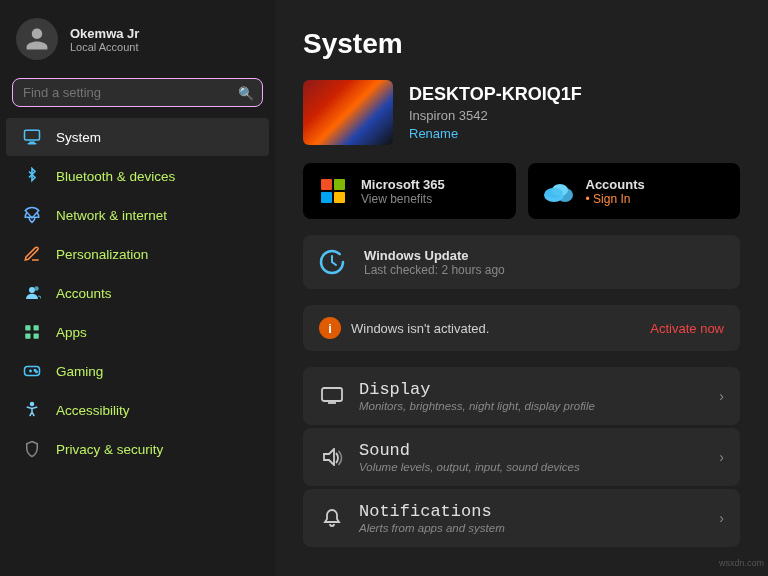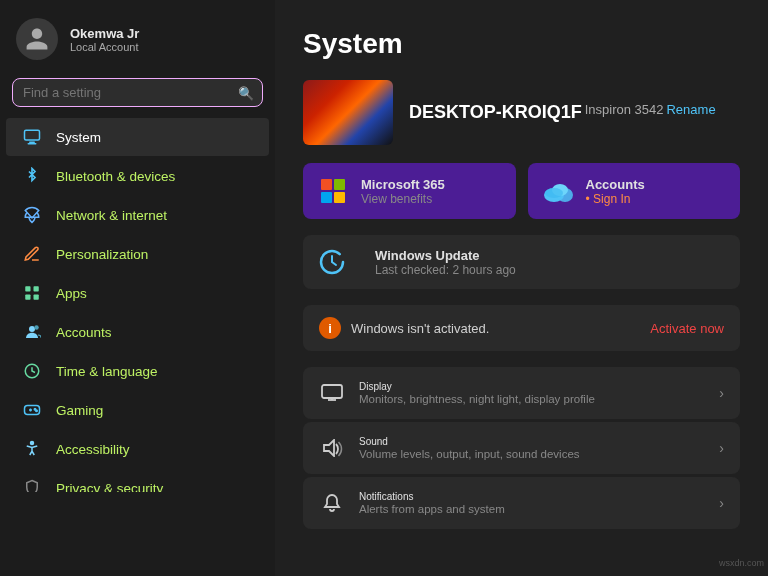--- a/index.html
+++ b/index.html
@@ -148,21 +148,21 @@
       height: 65px;
       border-radius: 6px;
       background: linear-gradient(135deg, #8b1a1a 0%, #cc2200 30%, #ff6600 50%, #2244aa 70%, #111 100%);
       flex-shrink: 0;
       overflow: hidden;
       position: relative;
     }
 
     .device-info {
       display: flex;
-      flex-direction: row;
+      flex-direction: column;
       gap: 3px;
     }
 
     .device-name {
       font-size: 18px;
       font-weight: 600;
       color: #fff;
     }
 
     .device-model {
@@ -178,21 +178,21 @@
 
     
     .service-row {
       display: flex;
       gap: 12px;
       margin-bottom: 16px;
     }
 
     .service-tile {
       flex: 1;
-      background: #4c1d95;
+      background: #000000;
       border-radius: 8px;
       padding: 12px 14px;
       display: flex;
       align-items: center;
       gap: 12px;
       cursor: pointer;
     }
 
     .service-icon {
       width: 32px;
@@ -221,21 +221,21 @@
 
     .service-sub.orange { color: #ff8c42; }
 
     
     .update-tile {
       background: #2a2a2a;
       border-radius: 8px;
       padding: 12px 14px;
       display: flex;
       align-items: center;
-      gap: 28px;
+      gap: 17px;
       margin-bottom: 16px;
       cursor: pointer;
     }
 
     .update-icon {
       width: 30px;
       height: 30px;
       display: flex;
       align-items: center;
       justify-content: center;
@@ -307,29 +307,31 @@
       font-size: 18px;
     }
 
     .row-details {
       flex: 1;
       display: flex;
       flex-direction: column;
     }
 
     .row-title {
-      font-size: 10px;
+      font-size: 17px;
       font-weight: 500;
       color: #e0e0e0;
+      font-family: Liberation Mono, monospace;
     }
 
     .row-subtitle {
       font-size: 11.5px;
       color: #888;
       margin-top: 1px;
+      font-style: italic;
     }
 
     .row-chevron {
       color: #888;
       font-size: 14px;
     }
 
     .watermark {
       position: fixed;
       bottom: 8px;
@@ -399,51 +401,42 @@
         <svg width="18" height="18" viewBox="0 0 24 24" fill="none" stroke="#ff8c42" stroke-width="2">
           <path d="M12 20h9"></path>
           <path d="M16.5 3.5a2.121 2.121 0 0 1 3 3L7 19l-4 1 1-4L16.5 3.5z"></path>
         </svg>
       </div>
       <span>Personalization</span>
     </div>
 
     <div class="nav-item">
       <div class="nav-icon">
+        <svg width="18" height="18" viewBox="0 0 24 24" fill="#7dd4fc">
+          <circle cx="12" cy="8" r="4"></circle>
+          <path d="M4 20c0-4 3.6-7 8-7s8 3 8 7"></path>
+          <circle cx="18" cy="6" r="3" fill="#4a9db5"></circle>
+          <path d="M20 16c2 0 4 1.5 4 3.5" stroke="#4a9db5" stroke-width="1.5" fill="none"></path>
+        </svg>
+      </div>
+      <span>Accounts</span>
+    </div>
+
+    <div class="nav-item">
+      <div class="nav-icon">
         <svg width="18" height="18" viewBox="0 0 24 24" fill="#66d9a0">
           <rect x="3" y="3" width="7" height="7" rx="1"></rect>
           <rect x="14" y="3" width="7" height="7" rx="1"></rect>
           <rect x="3" y="14" width="7" height="7" rx="1"></rect>
           <rect x="14" y="14" width="7" height="7" rx="1"></rect>
         </svg>
       </div>
       <span>Apps</span>
     </div>
 
-    <div class="nav-item">
-      <div class="nav-icon">
-        <svg width="18" height="18" viewBox="0 0 24 24" fill="#7dd4fc">
-          <circle cx="12" cy="8" r="4"></circle>
-          <path d="M4 20c0-4 3.6-7 8-7s8 3 8 7"></path>
-          <circle cx="18" cy="6" r="3" fill="#4a9db5"></circle>
-          <path d="M20 16c2 0 4 1.5 4 3.5" stroke="#4a9db5" stroke-width="1.5" fill="none"></path>
-        </svg>
-      </div>
-      <span>Accounts</span>
-    </div>
-
-    <div class="nav-item">
-      <div class="nav-icon">
-        <svg width="18" height="18" viewBox="0 0 24 24" fill="none" stroke="#66d9a0" stroke-width="2">
-          <circle cx="12" cy="12" r="9"></circle>
-          <polyline points="12,7 12,12 16,14"></polyline>
-        </svg>
-      </div>
-      <span>Time &amp; language</span>
-    </div>
 
     <div class="nav-item">
       <div class="nav-icon">
         <svg width="18" height="18" viewBox="0 0 24 24" fill="none" stroke="#4fc3f7" stroke-width="2">
           <rect x="2" y="6" width="20" height="12" rx="4"></rect>
           <line x1="8" y1="12" x2="12" y2="12"></line>
           <line x1="10" y1="10" x2="10" y2="14"></line>
           <circle cx="16" cy="11" r="1" fill="#4fc3f7"></circle>
           <circle cx="18" cy="13" r="1" fill="#4fc3f7"></circle>
         </svg>

